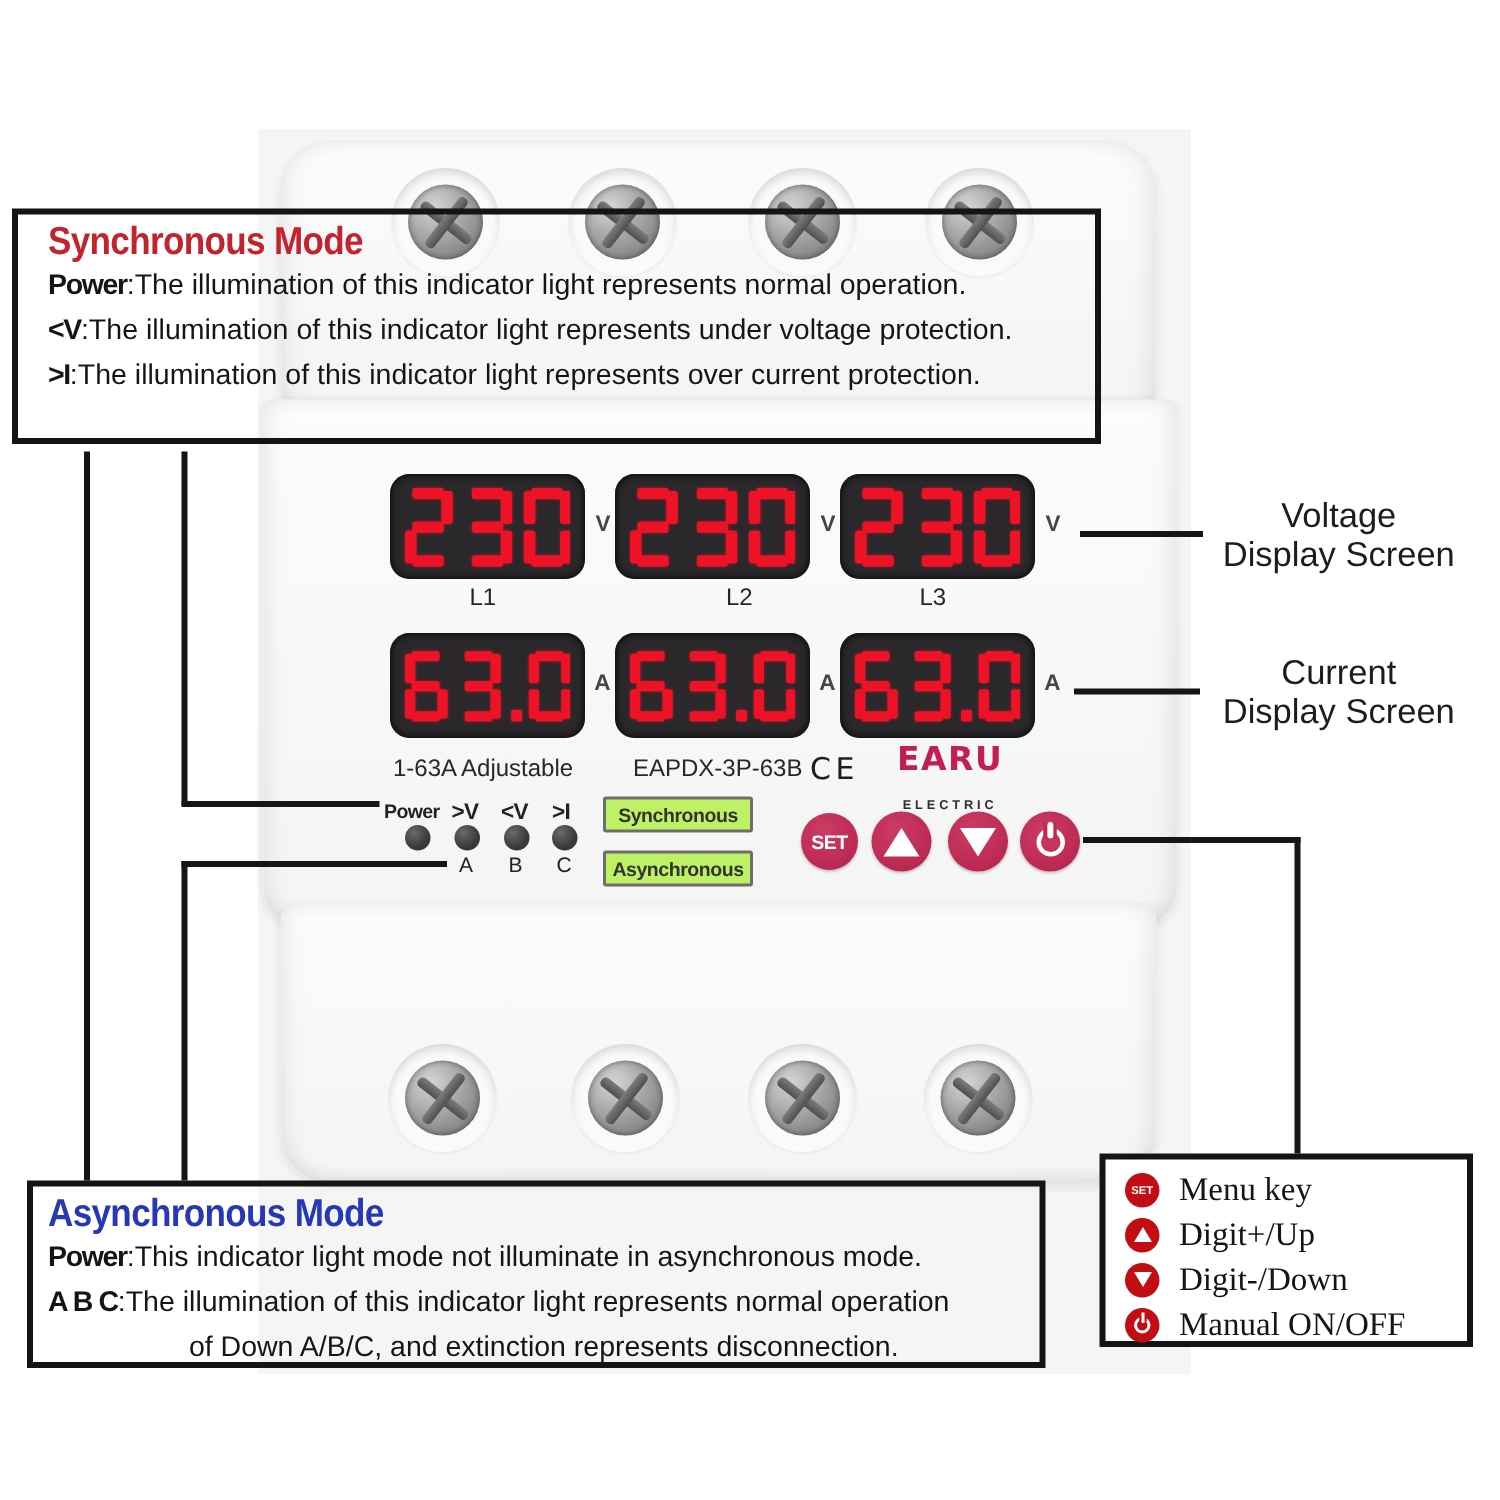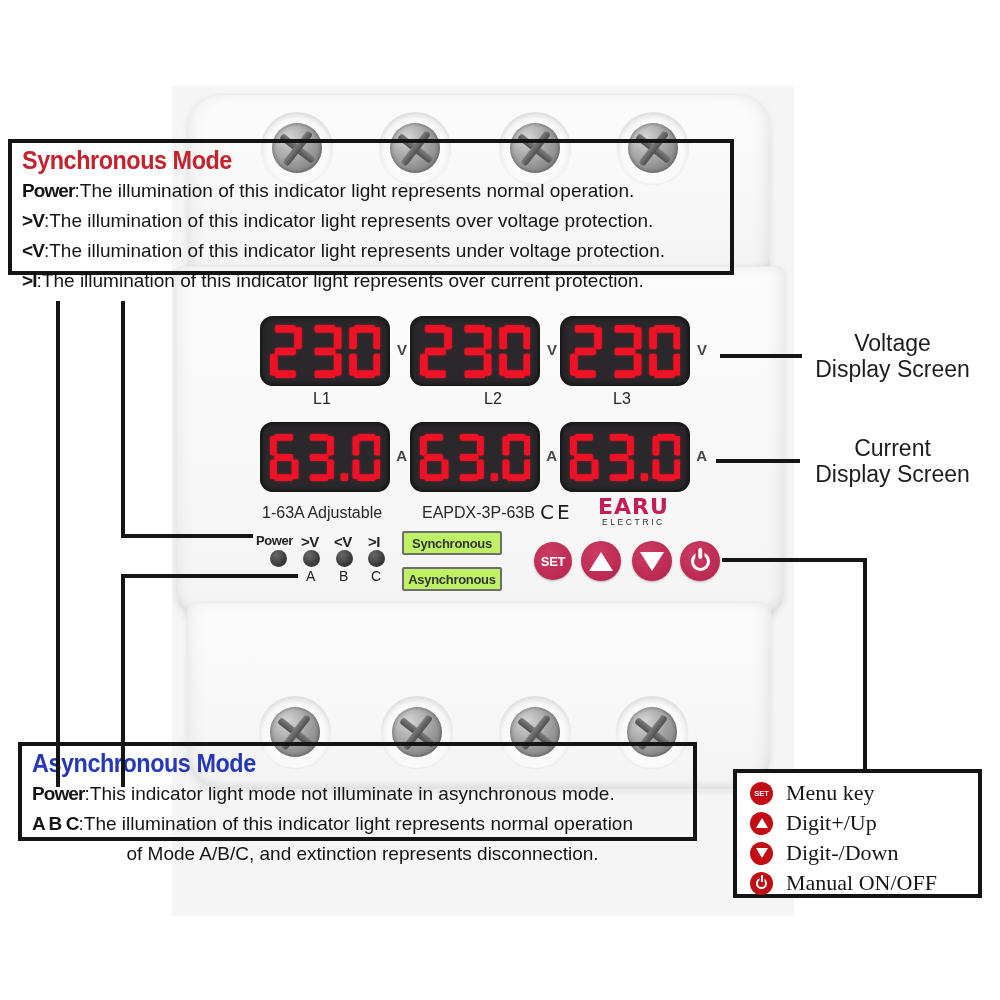--- a/index.html
+++ b/index.html
@@ -33,21 +33,21 @@
          align-items:center;justify-content:center;box-shadow:inset 0 0 6px #000;}
   .sevenseg{color:#ee1226;line-height:0;filter:drop-shadow(0 0 1px rgba(238,18,38,.55));}
   .unit{position:absolute;right:-17px;top:25px;font-size:15px;font-weight:700;color:#454545;}
   .phase{position:absolute;font-size:16px;color:#262626;font-weight:400;}
 
   
   .devtxt{position:absolute;font-size:16px;color:#272727;}
   .ce{position:absolute;font-size:20px;color:#1d1d1d;letter-spacing:3px;font-family:"DejaVu Sans",sans-serif;}
   .brand{position:absolute;text-align:center;line-height:1;}
   .brand .nm{font-size:22px;font-weight:700;color:#c41d56;letter-spacing:1px;font-family:"DejaVu Sans",sans-serif;}
-  .brand .sub{font-size:8.5px;font-weight:400;color:#2e2e2e;letter-spacing:2.6px;margin-top:0;}
+  .brand .sub{font-size:8.5px;font-weight:700;color:#2e2e2e;letter-spacing:2.6px;margin-top:14px;}
 
   
   .indlbl{position:absolute;font-size:13px;font-weight:700;letter-spacing:-0.4px;color:#222;}
   .led{position:absolute;width:17px;height:17px;border-radius:50%;
        background:radial-gradient(circle at 35% 30%, #6a6a6a, #3a3a3a 60%, #2c2c2c);}
   .abc{position:absolute;font-size:14px;color:#222;}
   .modebox{position:absolute;width:96px;height:20px;border:2px solid #6e6e6e;border-radius:2px;
            background:#bef264;display:flex;align-items:center;justify-content:center;
            font-size:13px;font-weight:700;letter-spacing:-0.3px;color:#333;}
 
@@ -306,33 +306,32 @@
     <span class="tri-dn"></span>
   </div>
   <div class="btn" style="left:680px;top:541px;width:40px;height:40px">
     <span class="pwr">
         <span class="ring2"></span>
         <span class="notch"></span>
         <span class="stick"></span>
       </span>
   </div>
 
-  <div class="abox" style="left:8px;top:139px;width:726px;height:136px;padding:2px 0 0 10px">
+  <div class="abox" style="left:8px;top:139px;width:726px;height:157px;padding:2px 0 0 20px">
     <div class="atitle red">Synchronous Mode</div>
     <div class="aline"><b>Power</b><span>:The illumination of this indicator light represents normal operation.</span></div>
-    <div class="aline"><b>&gt;V</b><span>:The illumination of this indicator light represents over voltage protection.</span></div>
     <div class="aline"><b>&lt;V</b><span>:The illumination of this indicator light represents under voltage protection.</span></div>
     <div class="aline"><b>&gt;I</b><span>:The illumination of this indicator light represents over current protection.</span></div>
   </div>
 
-  <div class="abox" style="left:18px;top:742px;width:679px;height:99px;padding:2px 0 2px 10px">
+  <div class="abox" style="left:18px;top:787px;width:679px;height:125px;padding:2px 0 2px 10px">
     <div class="atitle blue">Asynchronous Mode</div>
     <div class="aline"><b>Power</b><span>:This indicator light mode not illuminate in asynchronous mode.</span></div>
     <div class="aline"><b>A B C</b><span>:The illumination of this indicator light represents normal operation</span></div>
-    <div class="cont">of Mode A/B/C, and extinction represents disconnection.</div>
+    <div class="cont">of Down A/B/C, and extinction represents disconnection.</div>
   </div>
 
   <div class="ln" style="left:56px;top:301px;width:3.5px;height:486px"></div>
   <div class="ln" style="left:121px;top:301px;width:3.5px;height:236px"></div>
   <div class="ln" style="left:121px;top:534px;width:132px;height:3.5px"></div>
   <div class="ln" style="left:121px;top:574px;width:177px;height:3.5px"></div>
   <div class="ln" style="left:121px;top:574px;width:3.5px;height:213px"></div>
   <div class="ln" style="left:720px;top:354px;width:82px;height:3.5px"></div>
   <div class="ln" style="left:716px;top:459px;width:84px;height:3.5px"></div>
   <div class="ln" style="left:722px;top:558px;width:145px;height:4px"></div>

